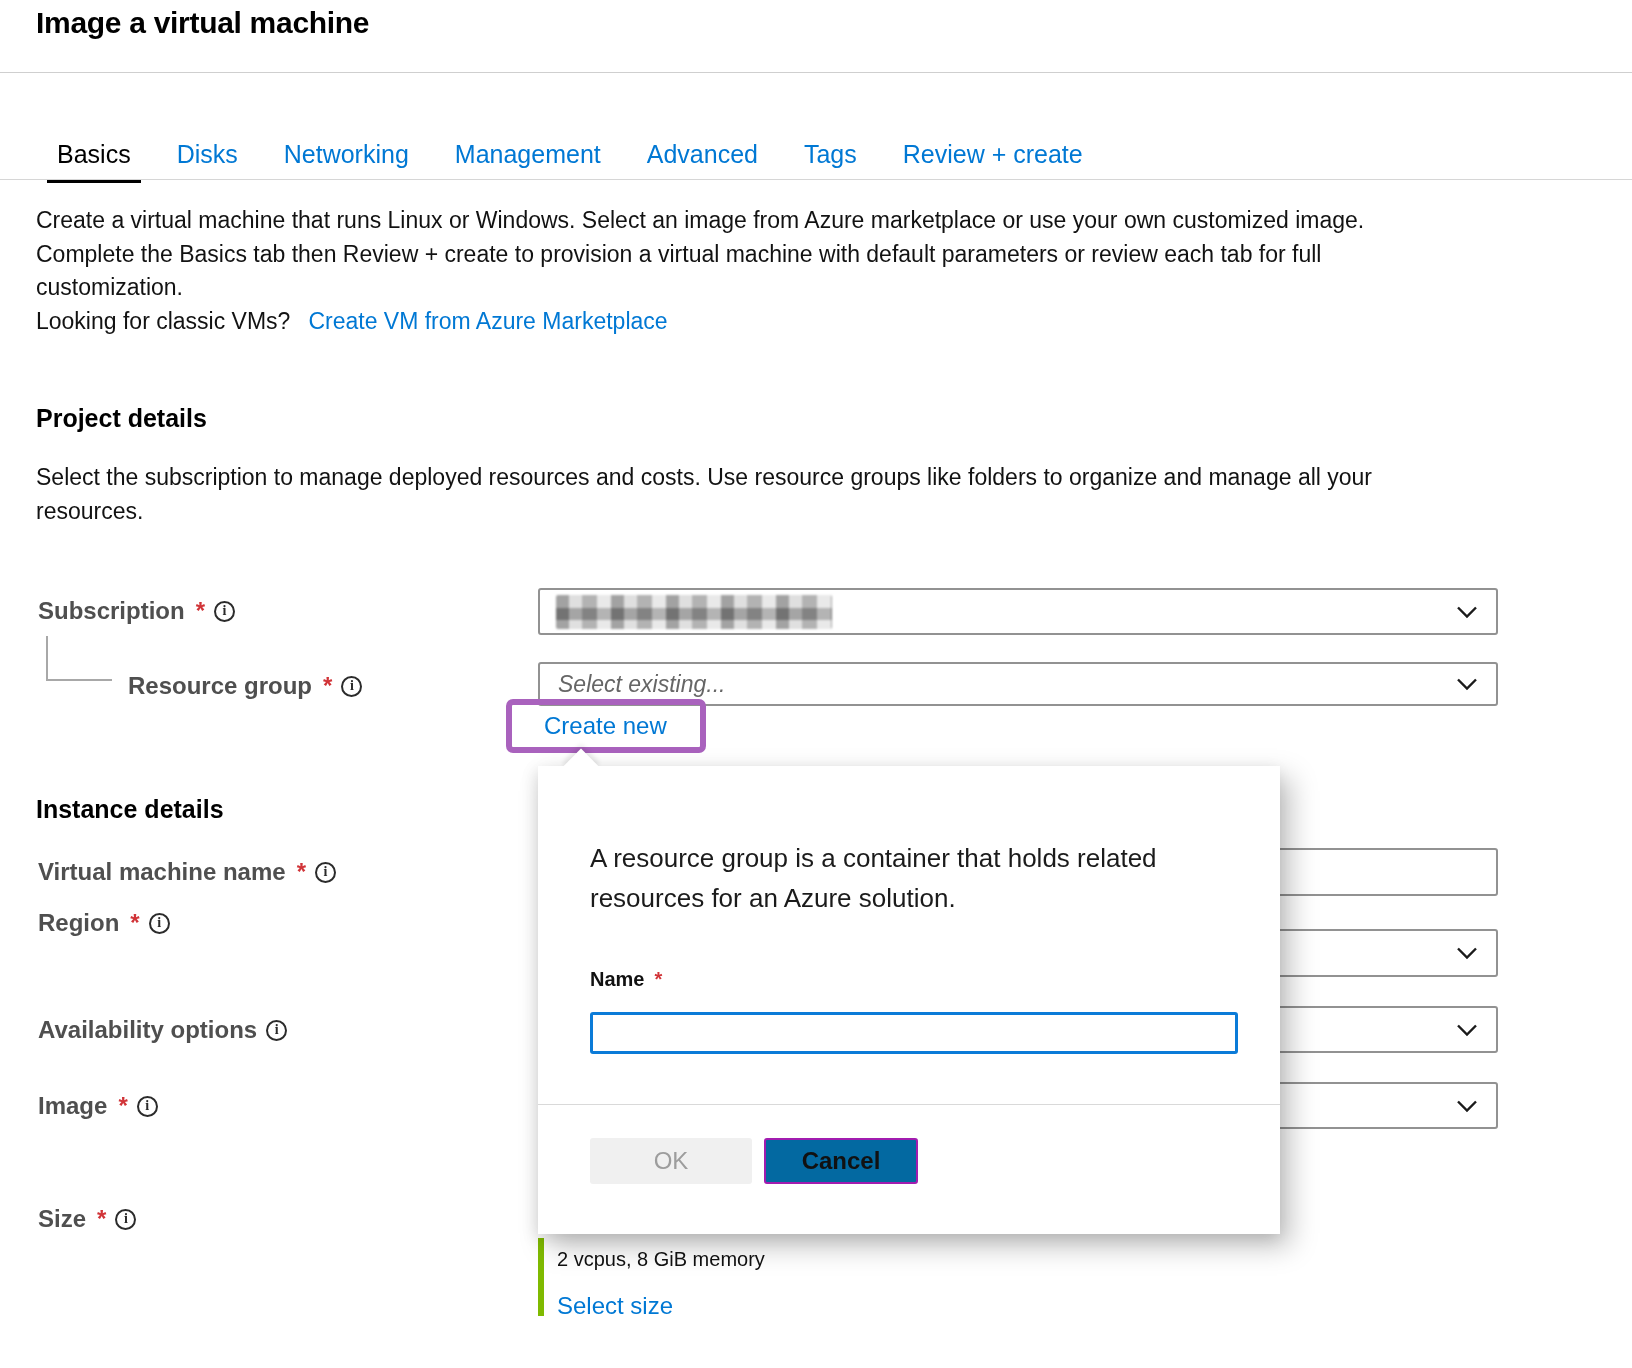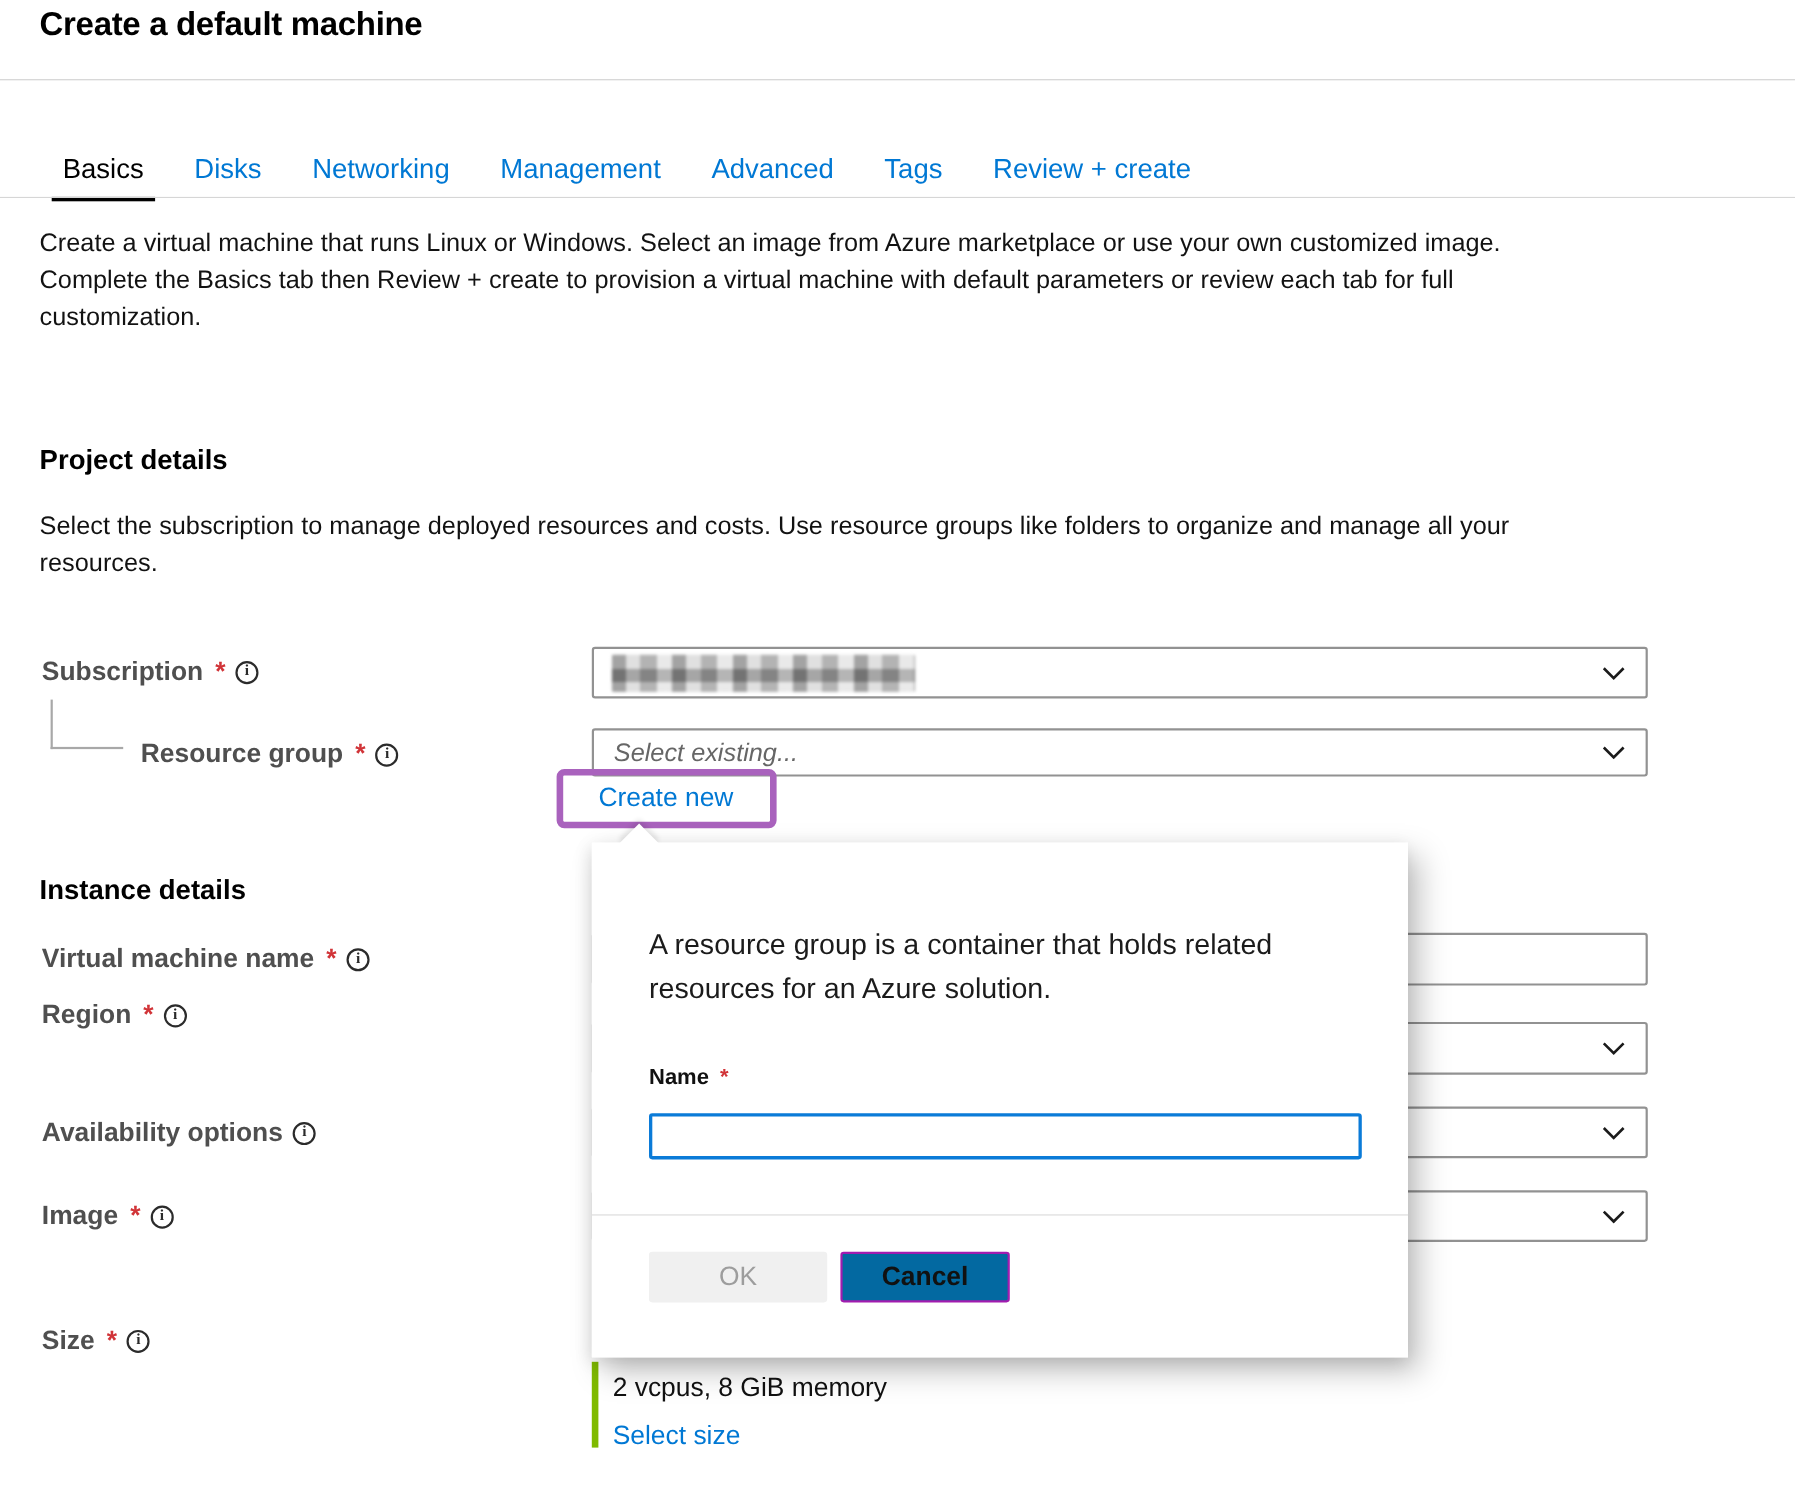--- a/index.html
+++ b/index.html
@@ -53,47 +53,50 @@
   .popup-inner { position:absolute; inset:0; background:#fff; }
   .popup-desc { position:absolute; left:52px; top:72px; width:620px; font-size:26px; line-height:40px; color:#1b1b1b; }
   .popup-name-label { position:absolute; left:52px; top:202px; font-size:20px; font-weight:600; color:#111; display:flex; gap:8px; }
   .popup-input { position:absolute; left:52px; top:246px; width:648px; height:42px; border:3px solid #0b7bd8; border-radius:3px; background:#fff; font-size:24px; padding:0 12px; outline:none; color:#111; }
   .popup-divider { position:absolute; left:0; top:338px; width:100%; height:1px; background:#d9d9d9; }
   .btn { position:absolute; top:372px; height:46px; font-size:24px; display:flex; align-items:center; justify-content:center; cursor:pointer; border-radius:3px; }
   .btn-ok { left:52px; width:162px; background:#f0f0f0; color:#9d9d9d; border:none; }
   .btn-cancel { left:226px; width:154px; background:#0369a1; color:#111; border:2px solid #a21caf; font-weight:600; }
 
   .green-bar { position:absolute; left:538px; top:1238px; width:6px; height:78px; background:#7fba00; }
-  .size-specs { position:absolute; left:557px; top:1248px; font-size:24px; color:#111; }
+  .size-specs { position:absolute; left:557px; top:1248px; font-size:20px; color:#111; }
   .size-change { position:absolute; left:557px; top:1292px; font-size:24px; }
 
   .chev svg { display:block; }
 </style>
 </head>
 <body>
 
 <div class="canvas">
 
-  <div class="page-title">Create a default machine</div>
+  <div class="page-title">Image a virtual machine</div>
   <div class="top-divider"></div>
 
   <div class="tabs">
     <span class="tab active">Basics</span>
     <span class="tab">Disks</span>
     <span class="tab">Networking</span>
     <span class="tab">Management</span>
     <span class="tab">Advanced</span>
     <span class="tab">Tags</span>
     <span class="tab">Review + create</span>
   </div>
   <div class="tabs-underline"></div>
 
   <div class="intro">
     <div class="row">Create a virtual machine that runs Linux or Windows. Select an image from Azure marketplace or use your own customized image.</div>
     <div class="row">Complete the Basics tab then Review + create to provision a virtual machine with default parameters or review each tab for full customization.</div>
+    <div class="row">
+      <span class="classic-q">Looking for classic VMs?</span><a class="link">Create VM from Azure Marketplace</a>
+    </div>
   </div>
 
   <div class="section-heading" style="top:404px;">Project details</div>
   <div class="section-desc" style="top:461px;">Select the subscription to manage deployed resources and costs. Use resource groups like folders to organize and manage all your resources.</div>
 
   <div class="field-label" style="left:38px; top:597px;align-items:center;">
     <span>Subscription</span>
       <span class="req">*</span>
       <span class="info">
         <span class="info-i">i</span>

